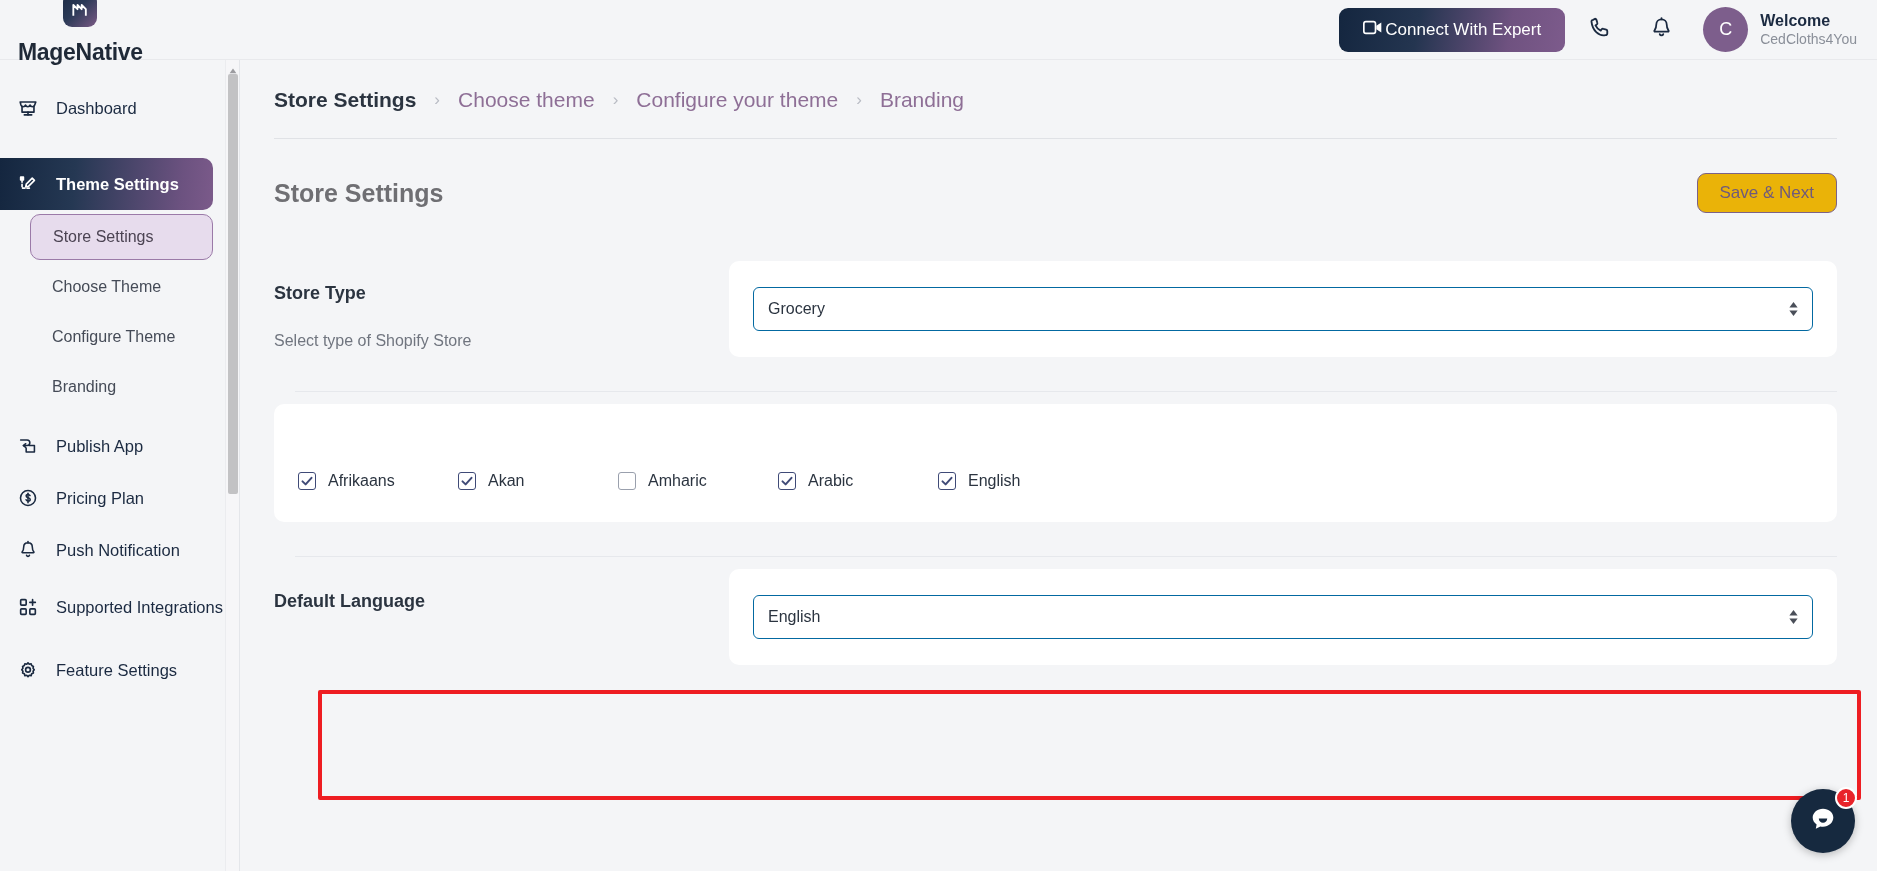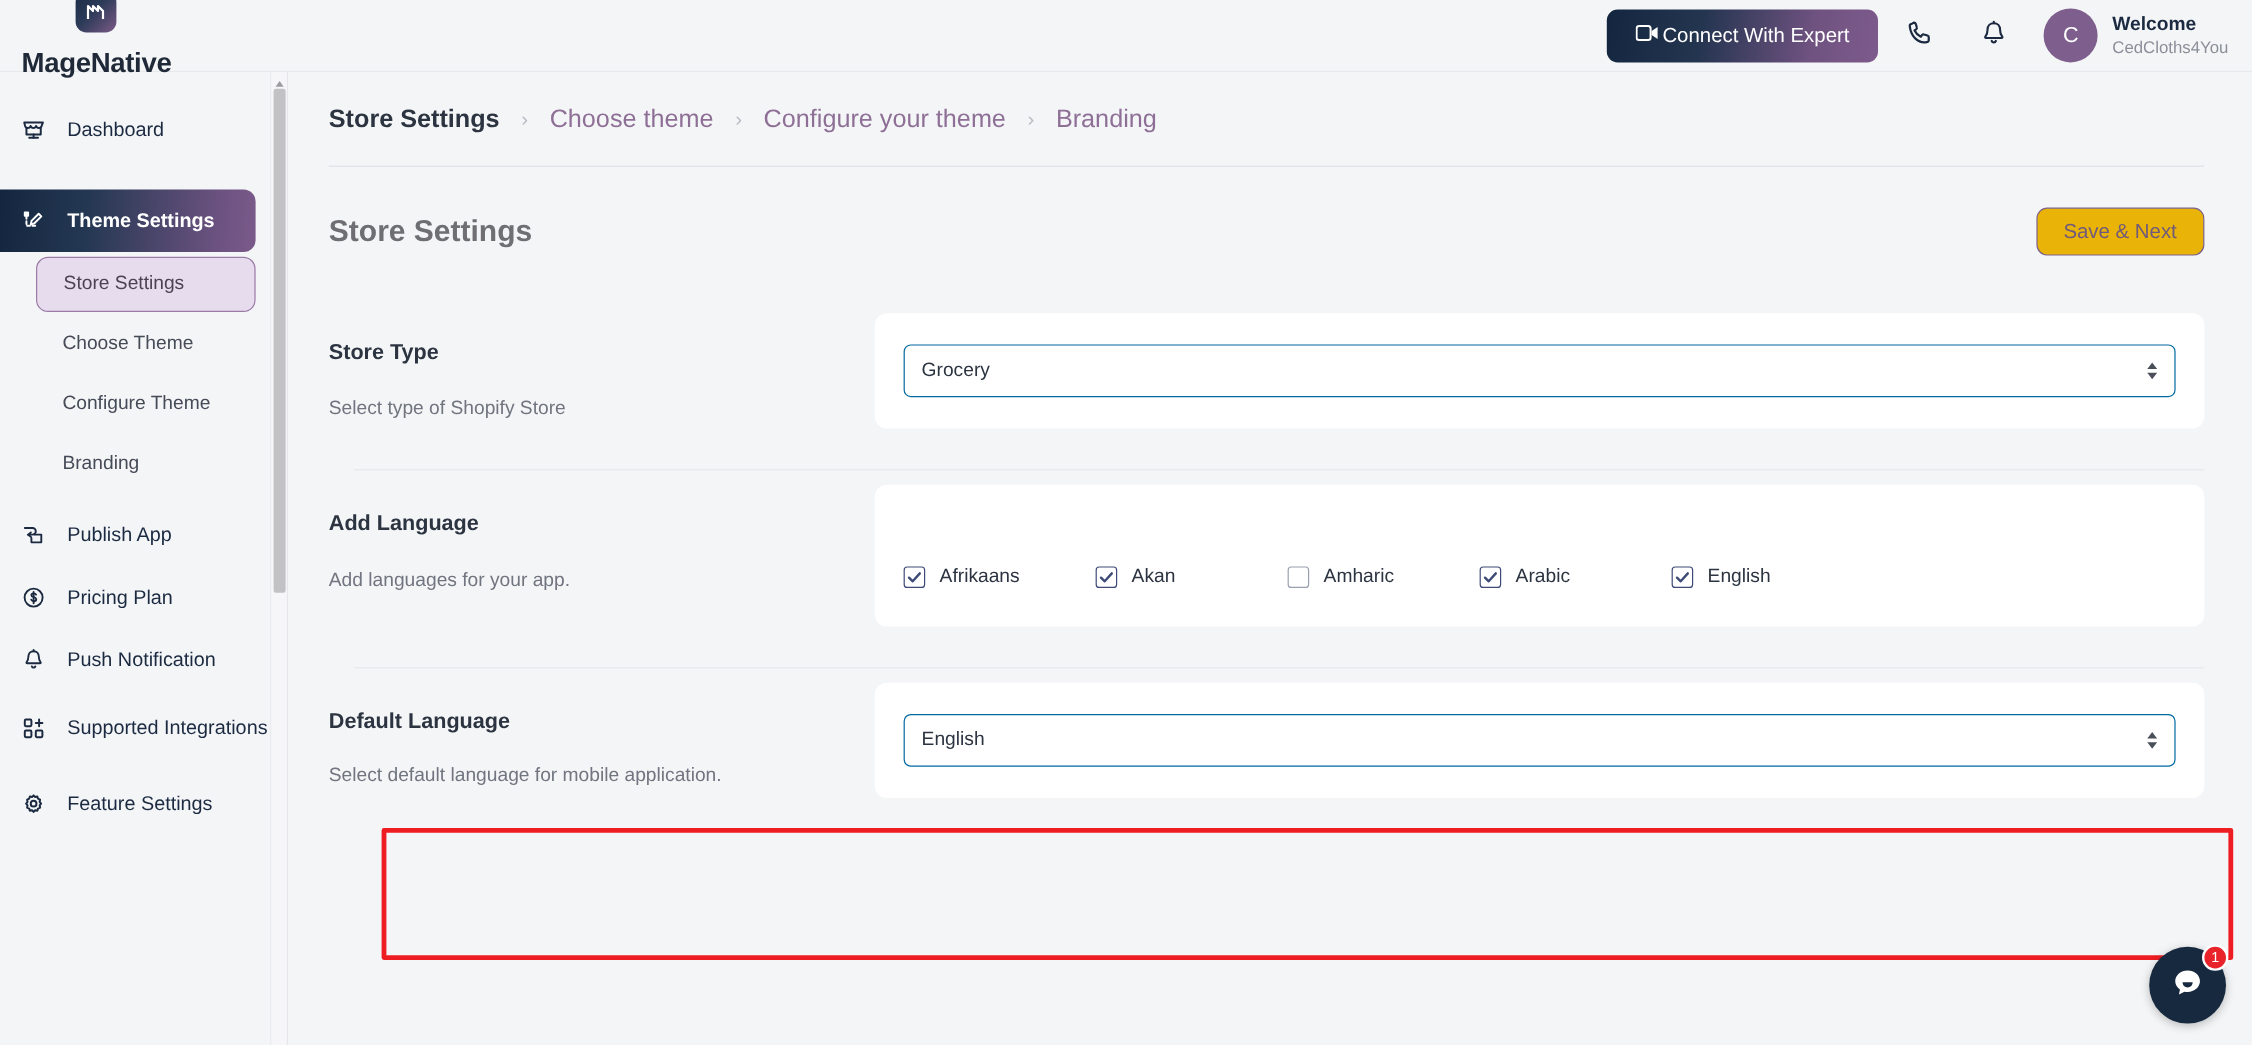--- a/index.html
+++ b/index.html
@@ -343,24 +343,20 @@
               <path d="M4.5 6 .4.6h8.2z" fill="#4a4f59"></path>
             </svg>
         </span>
       </div>
     </div>
   </div>
 
   <div class="row-divider" style="margin-top:34px;"></div>
 
   <div class="form-row">
-    <div class="row-left">
-      <div class="row-label">Add Language</div>
-      <div class="row-desc">Add languages for your app.</div>
-    </div>
     <div class="row-right" style="padding-top:32px;padding-bottom:32px;">
       <div class="checks">
 
         <label class="check-item">
           <span class="cbox checked">
             <svg width="14" height="14" viewBox="0 0 14 14" fill="none" stroke="#3f4a77" stroke-width="2" stroke-linecap="round" stroke-linejoin="round">
                 <path d="M2.5 7.4 5.6 10.4 11.5 3.8"></path>
               </svg>
           </span>
           <span class="check-label">Afrikaans</span>
@@ -400,21 +396,20 @@
 
       </div>
     </div>
   </div>
 
   <div class="row-divider" style="margin-top:34px;"></div>
 
   <div class="form-row">
     <div class="row-left">
       <div class="row-label">Default Language</div>
-      <div class="row-desc" style="margin-top:26px;">Select default language for mobile application.</div>
     </div>
     <div class="row-right">
       <div class="select-box">
         <span>English</span>
         <span class="select-arrows">
           <svg width="9" height="6" viewBox="0 0 9 6">
               <path d="M4.5 0 8.6 5.4H.4z" fill="#4a4f59"></path>
             </svg>
           <svg width="9" height="6" viewBox="0 0 9 6">
               <path d="M4.5 6 .4.6h8.2z" fill="#4a4f59"></path>

